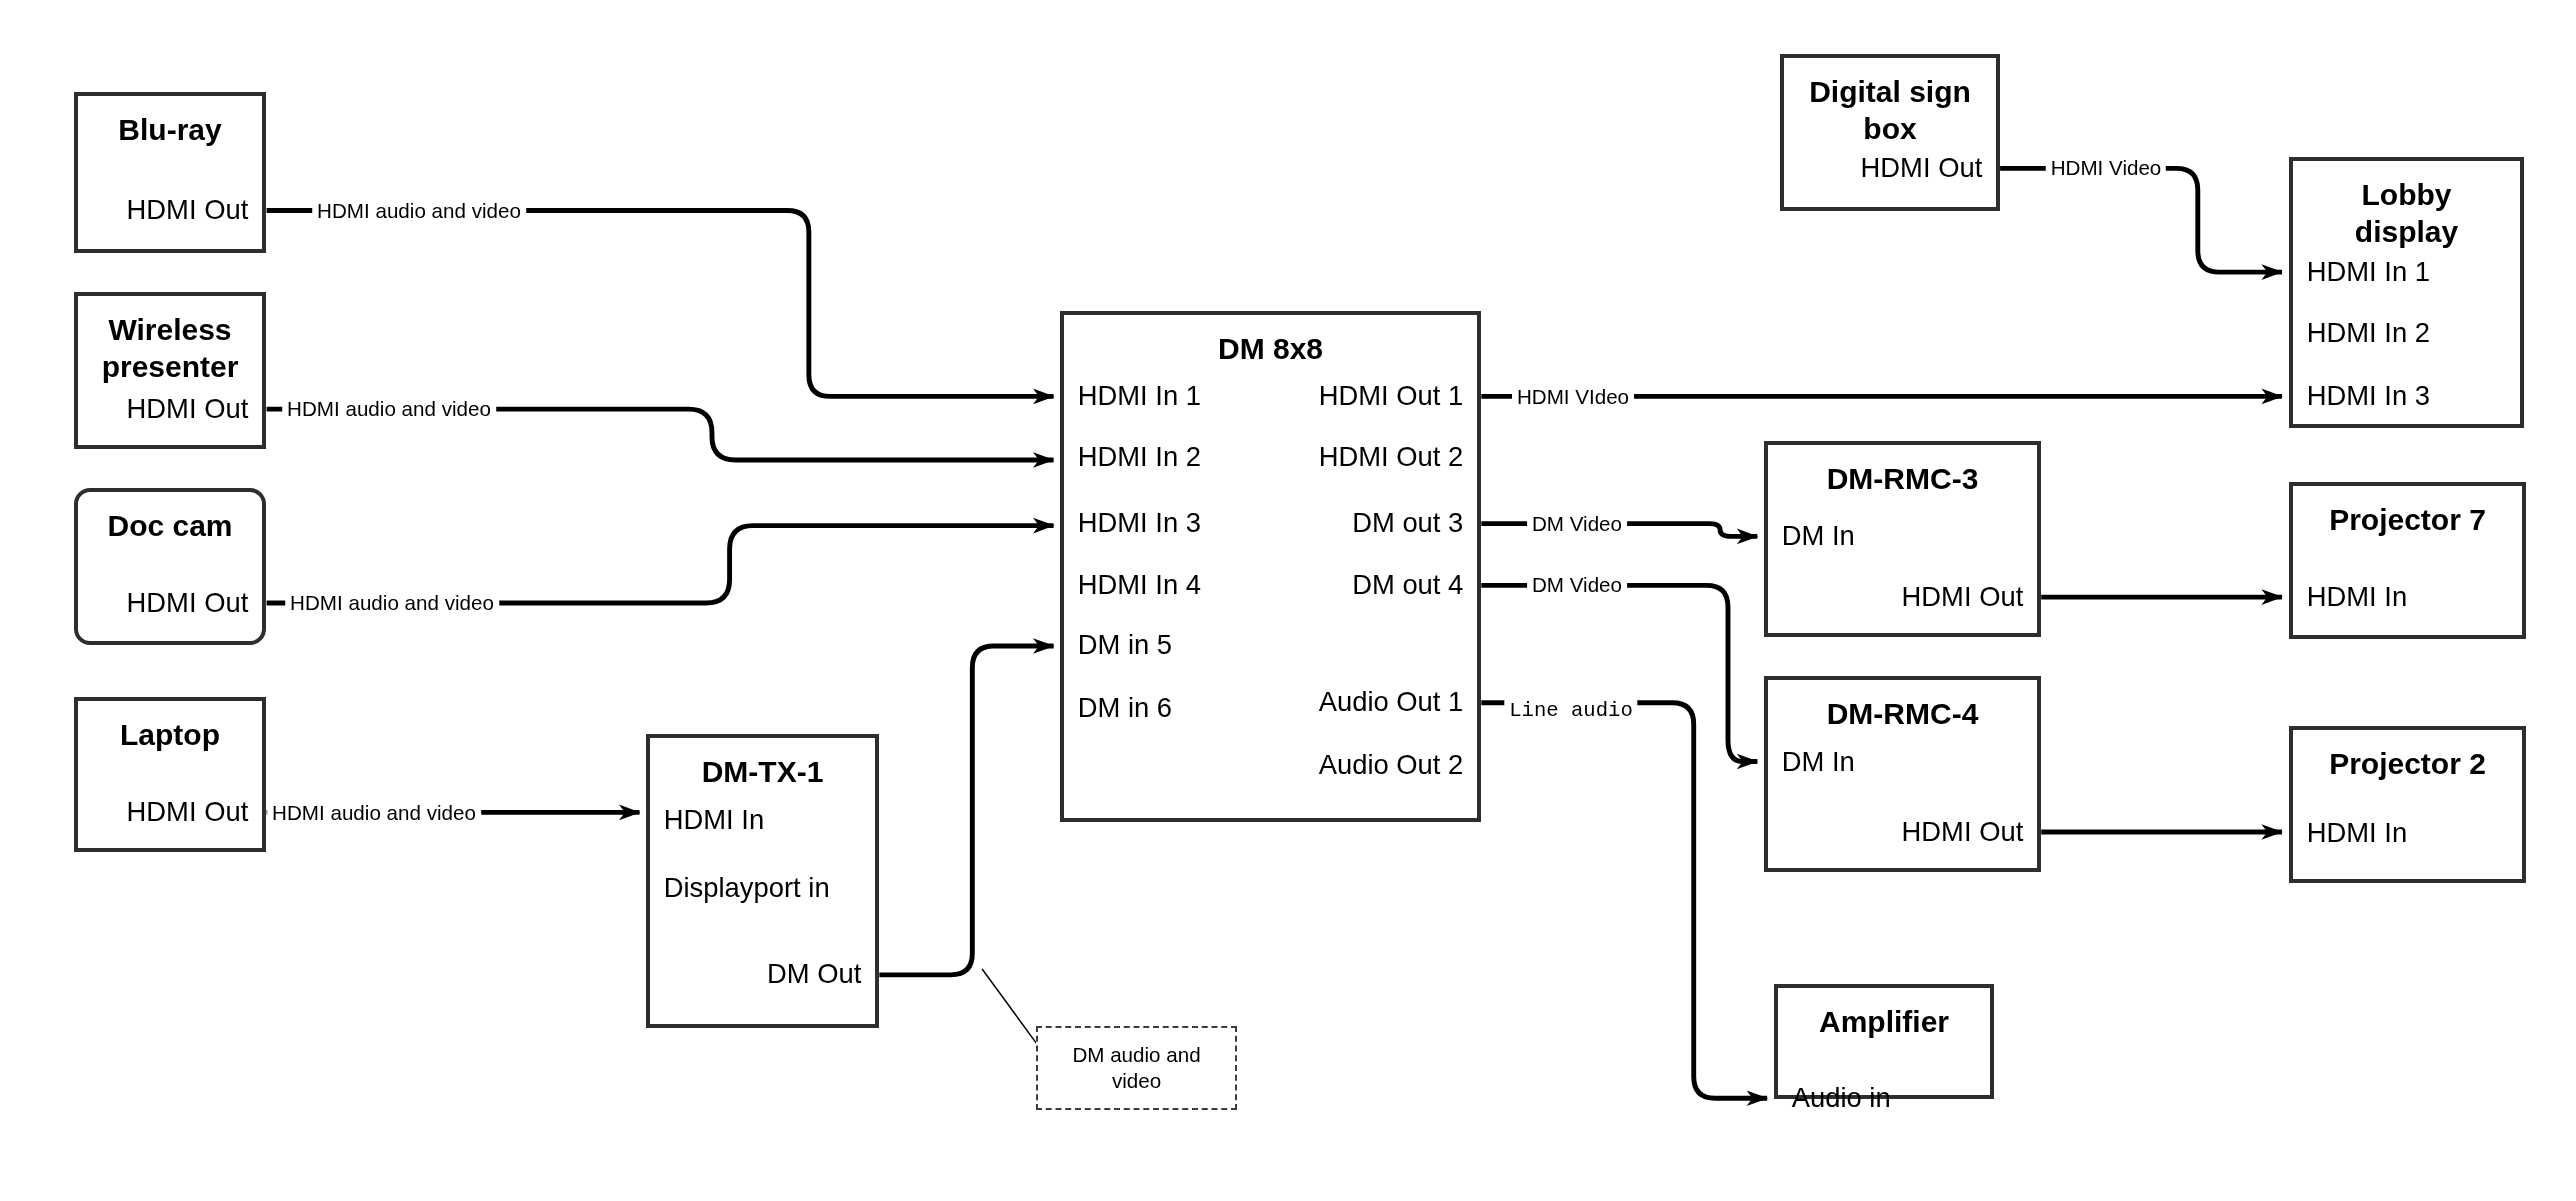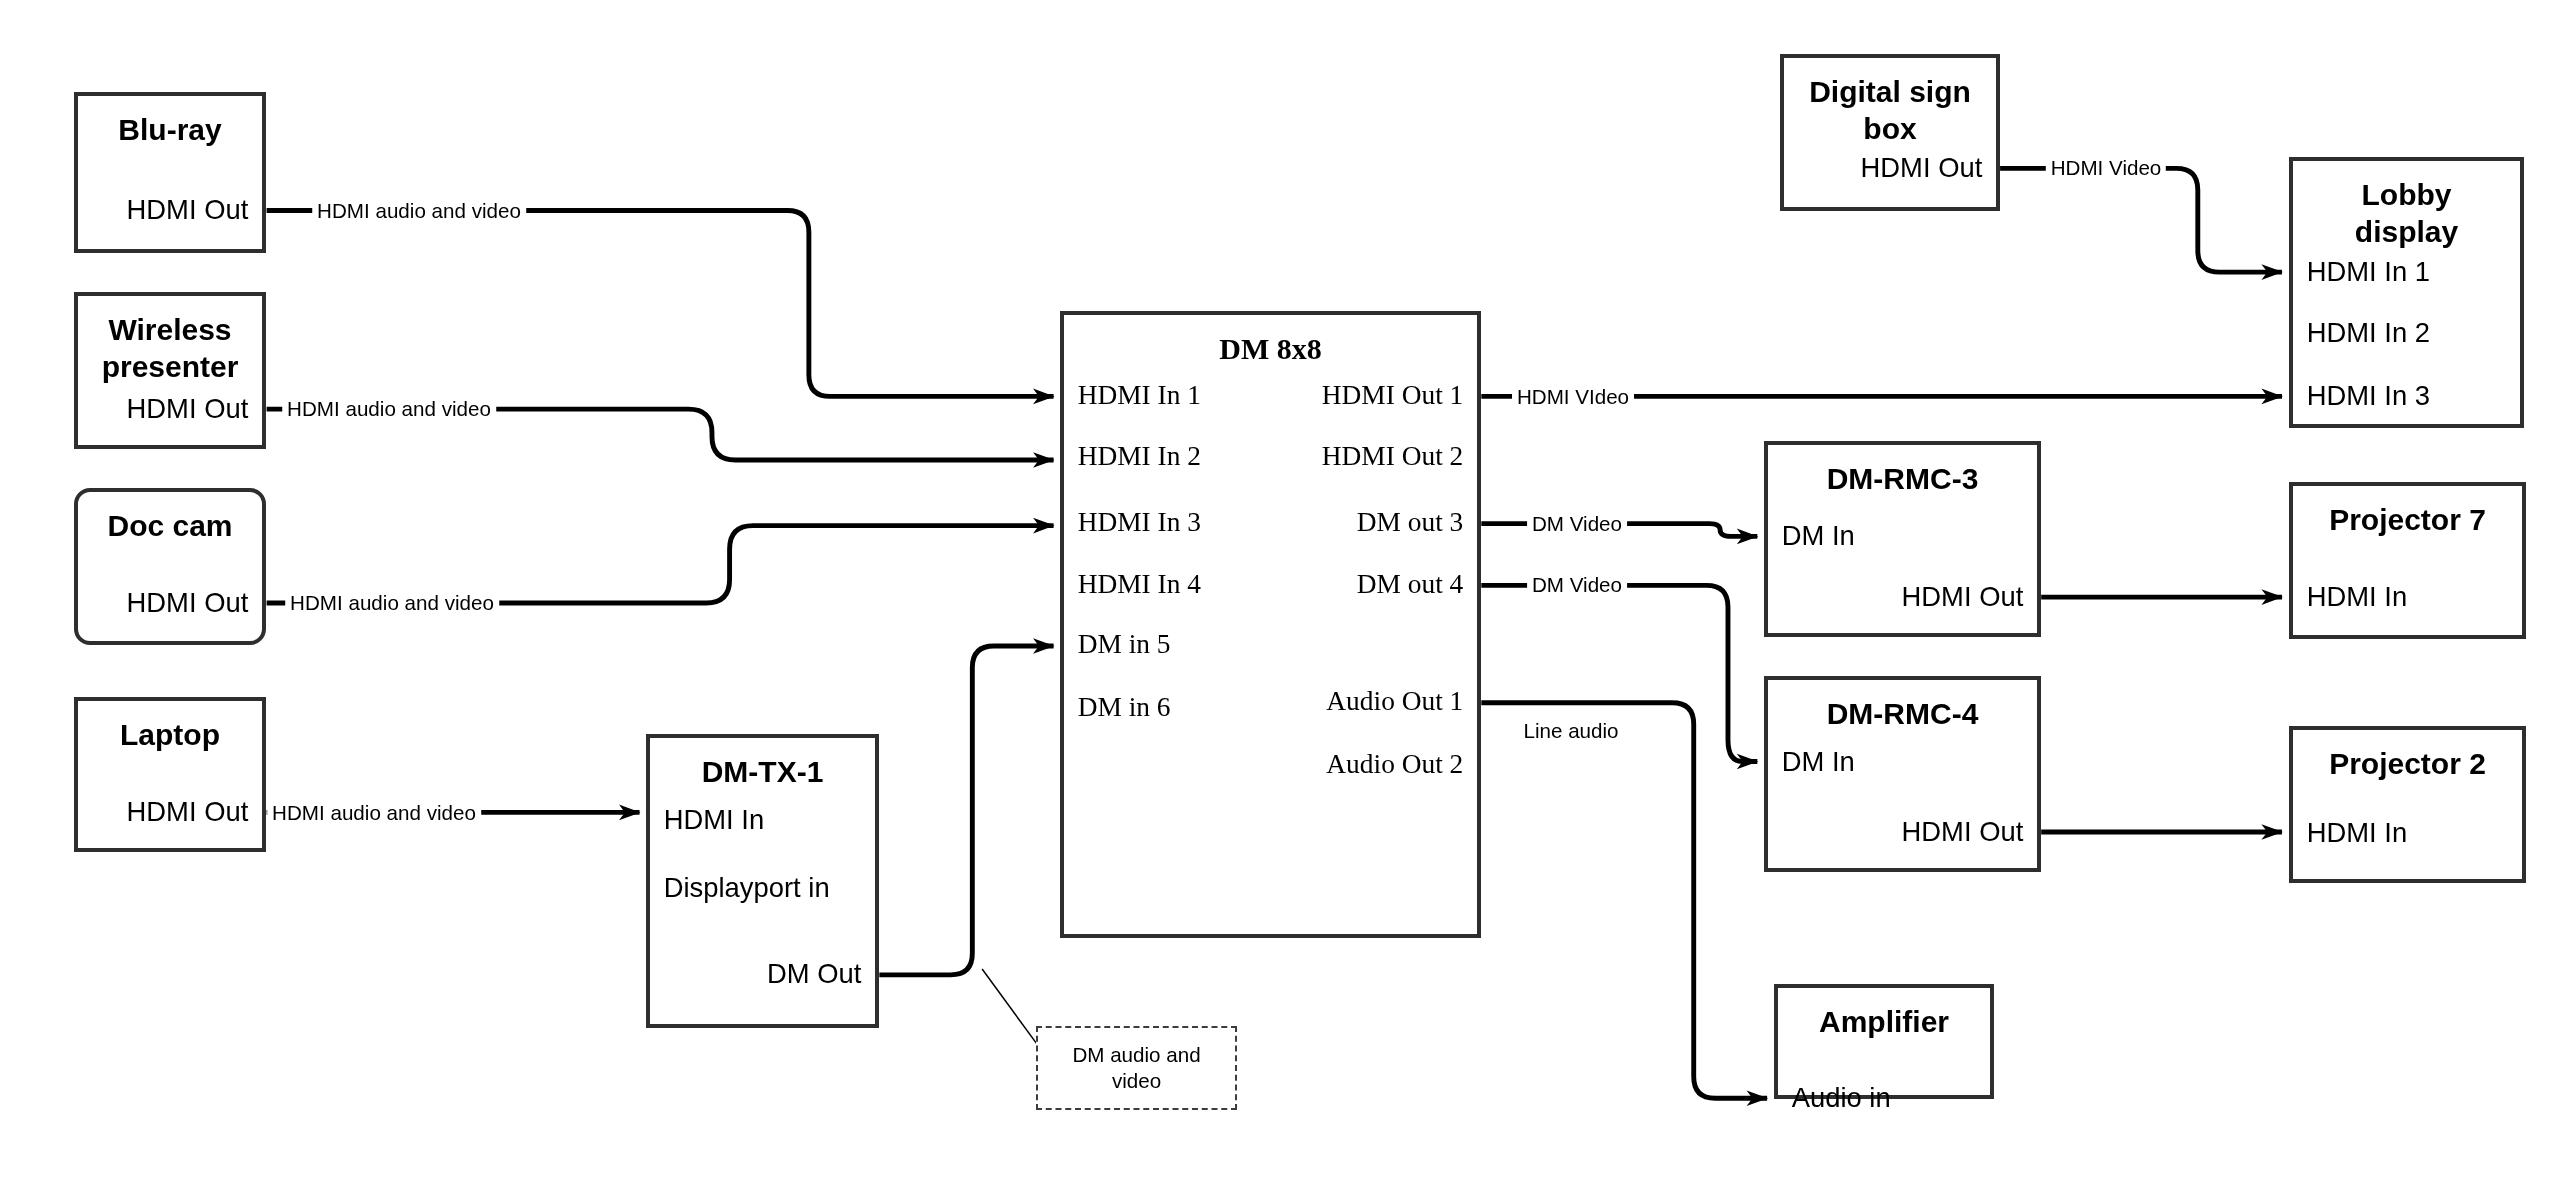--- a/index.html
+++ b/index.html
@@ -86,21 +86,21 @@
       <path d="M 2085 850 L 2331 850" class="edge-line" marker-end="url(#arrowhead)"></path>
       <line x1="1003" y1="990" x2="1060" y2="1068" class="leader-line"></line>
     </svg>
 <div class="edge-label" style="left: 419px; top: 211px;">HDMI audio and video</div>
     <div class="edge-label" style="left: 389px; top: 409px;">HDMI audio and video</div>
     <div class="edge-label" style="left: 392px; top: 603px;">HDMI audio and video</div>
     <div class="edge-label" style="left: 374px; top: 813px;">HDMI audio and video</div>
     <div class="edge-label" style="left: 1573px; top: 397px;">HDMI VIdeo</div>
     <div class="edge-label" style="left: 1577px; top: 524px;">DM Video</div>
     <div class="edge-label" style="left: 1577px; top: 585px;">DM Video</div>
-    <div class="edge-label" style="left: 1571px; top: 731px;">Line audio</div>
+    <div class="edge-label" style="left: 1571px; top: 711px; font-family: Liberation Mono, monospace;">Line audio</div>
     <div class="edge-label" style="left: 2106px; top: 168px;">HDMI Video</div>
     <div class="node" style="left: 74px; top: 92px; width: 192px; height: 161px;">
       <div class="node-title">
         <div>Blu-ray</div>
       </div>
       <div class="port port-right" style="top: 98px;">HDMI Out</div>
     </div>
     <div class="node" style="left: 74px; top: 292px; width: 192px; height: 157px;">
       <div class="node-title">
         <div>Wireless</div>
@@ -121,21 +121,21 @@
       <div class="port port-right" style="top: 95px;">HDMI Out</div>
     </div>
     <div class="node" style="left: 646px; top: 734px; width: 233px; height: 294px;">
       <div class="node-title">
         <div>DM-TX-1</div>
       </div>
       <div class="port port-left" style="top: 66px;">HDMI In</div>
       <div class="port port-left" style="top: 134px;">Displayport in</div>
       <div class="port port-right" style="top: 220px;">DM Out</div>
     </div>
-    <div class="node" style="left: 1060px; top: 311px; width: 421px; height: 627px; font-family: Liberation Serif, serif;">
+    <div class="node" style="left: 1060px; top: 311px; width: 421px; height: 511px;">
       <div class="node-title">
         <div>DM 8x8</div>
       </div>
       <div class="port port-left" style="top: 65px;">HDMI In 1</div>
       <div class="port port-left" style="top: 126px;">HDMI In 2</div>
       <div class="port port-left" style="top: 192px;">HDMI In 3</div>
       <div class="port port-left" style="top: 254px;">HDMI In 4</div>
       <div class="port port-left" style="top: 314px;">DM in 5</div>
       <div class="port port-left" style="top: 377px;">DM in 6</div>
       <div class="port port-right" style="top: 65px;">HDMI Out 1</div>

